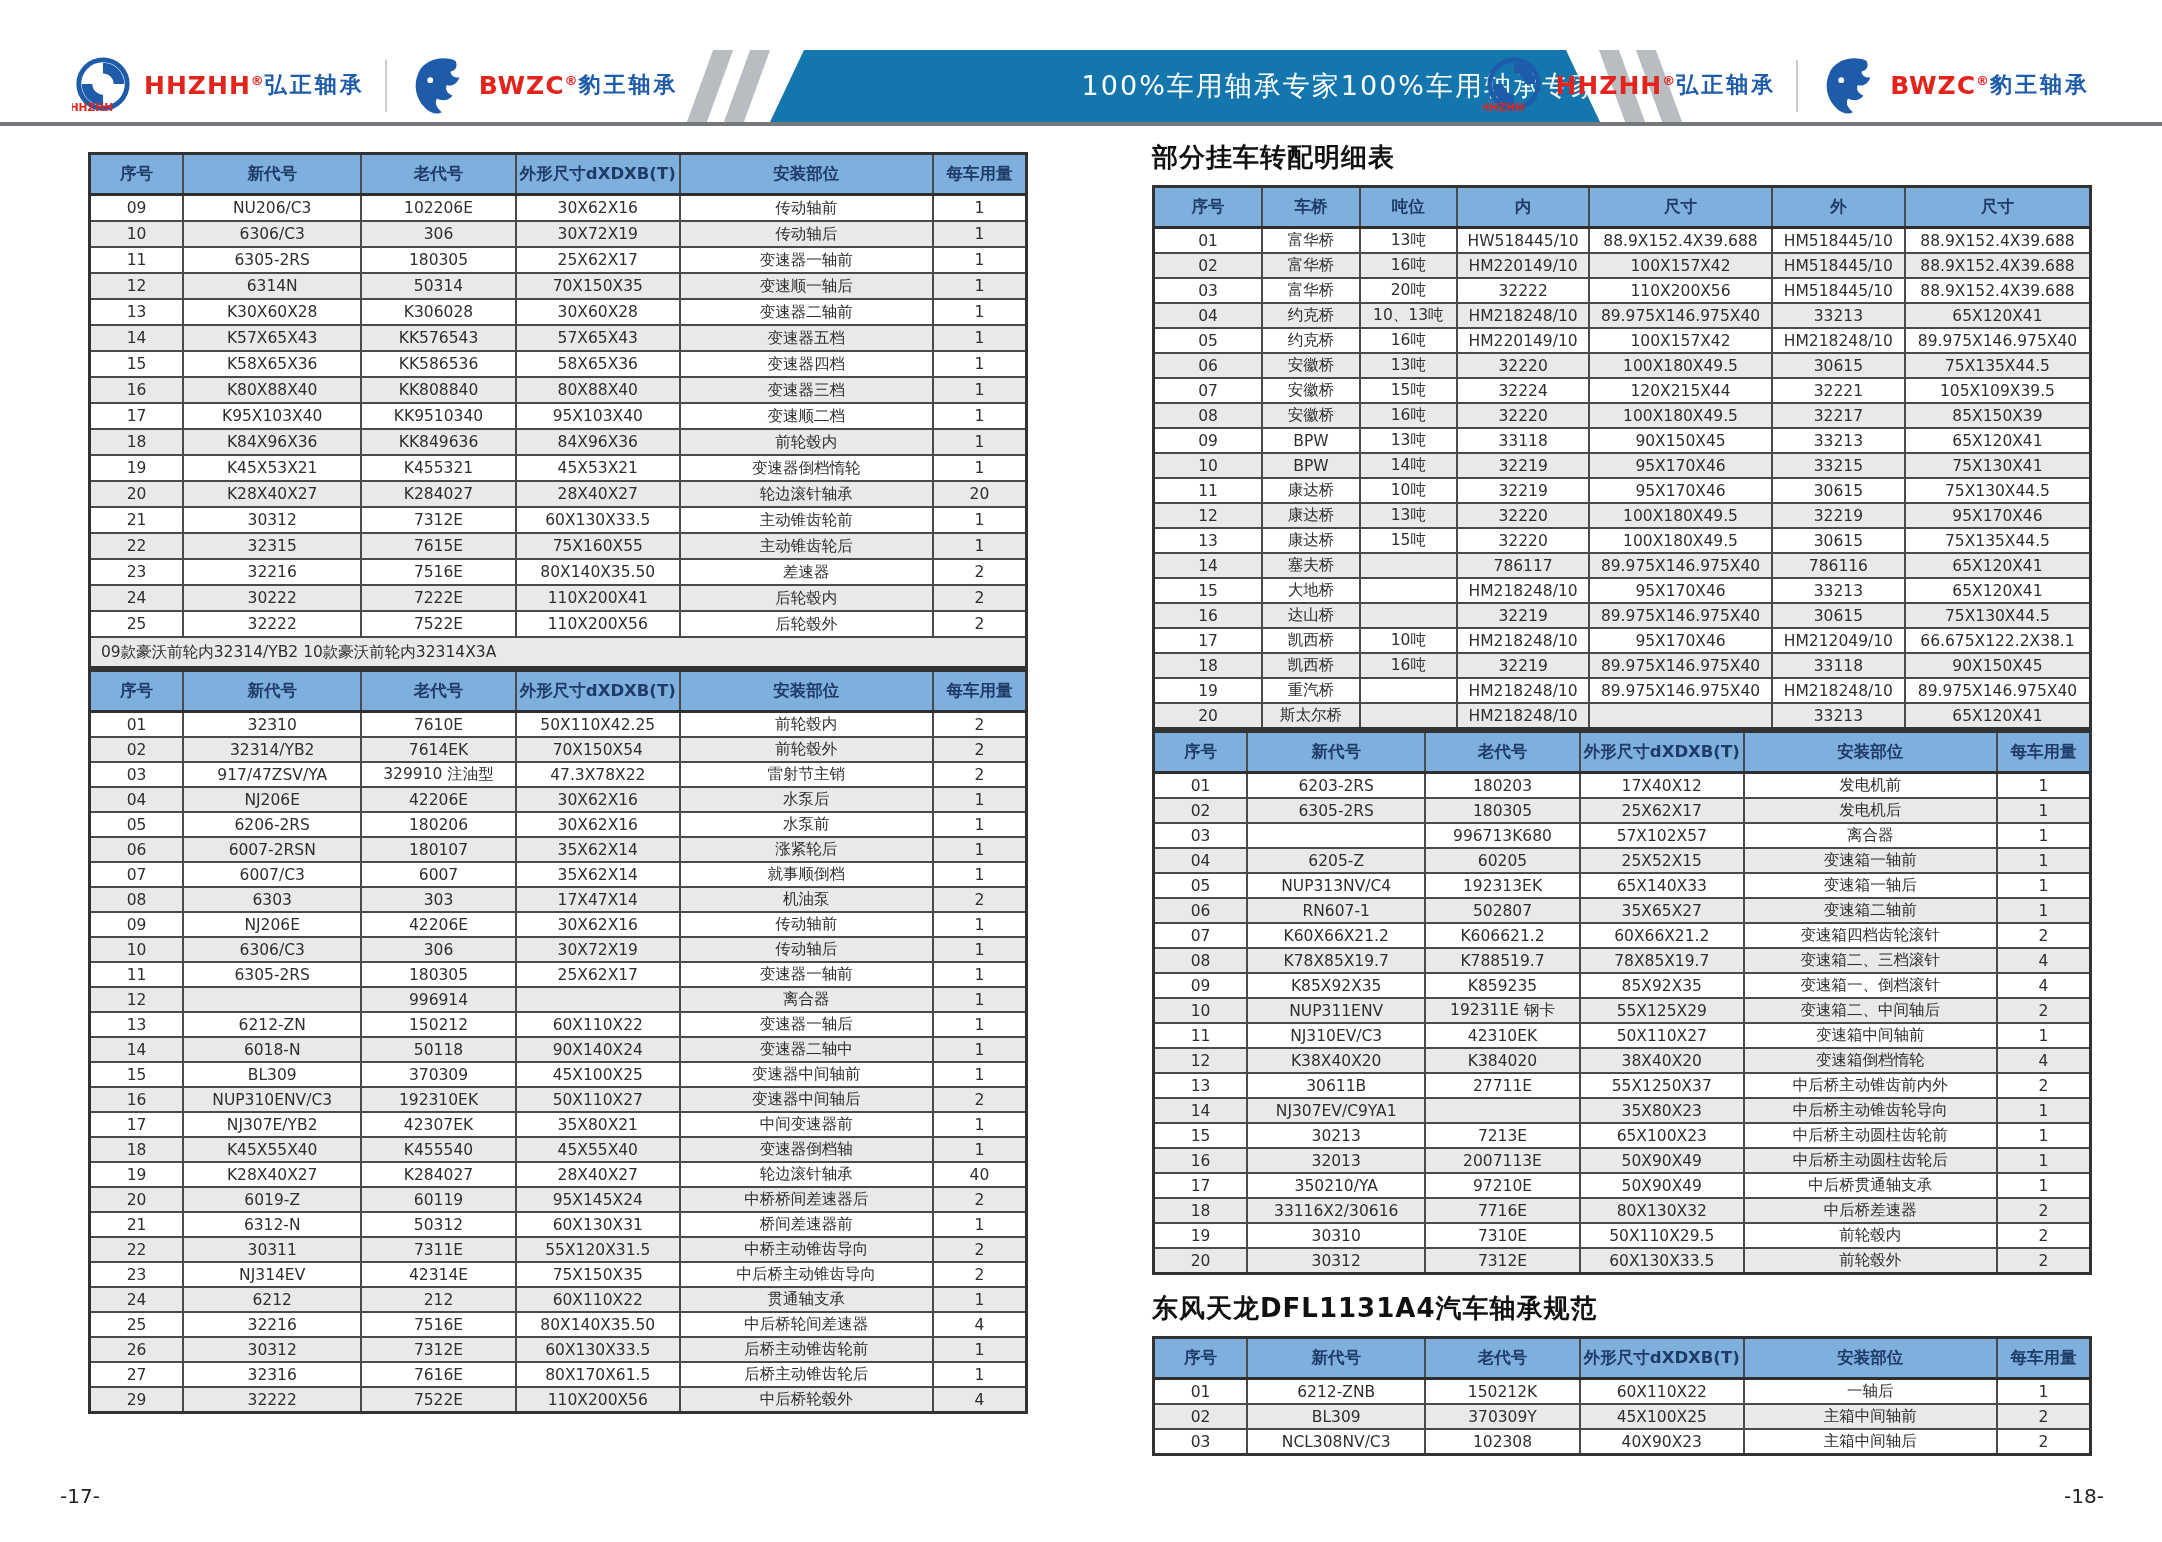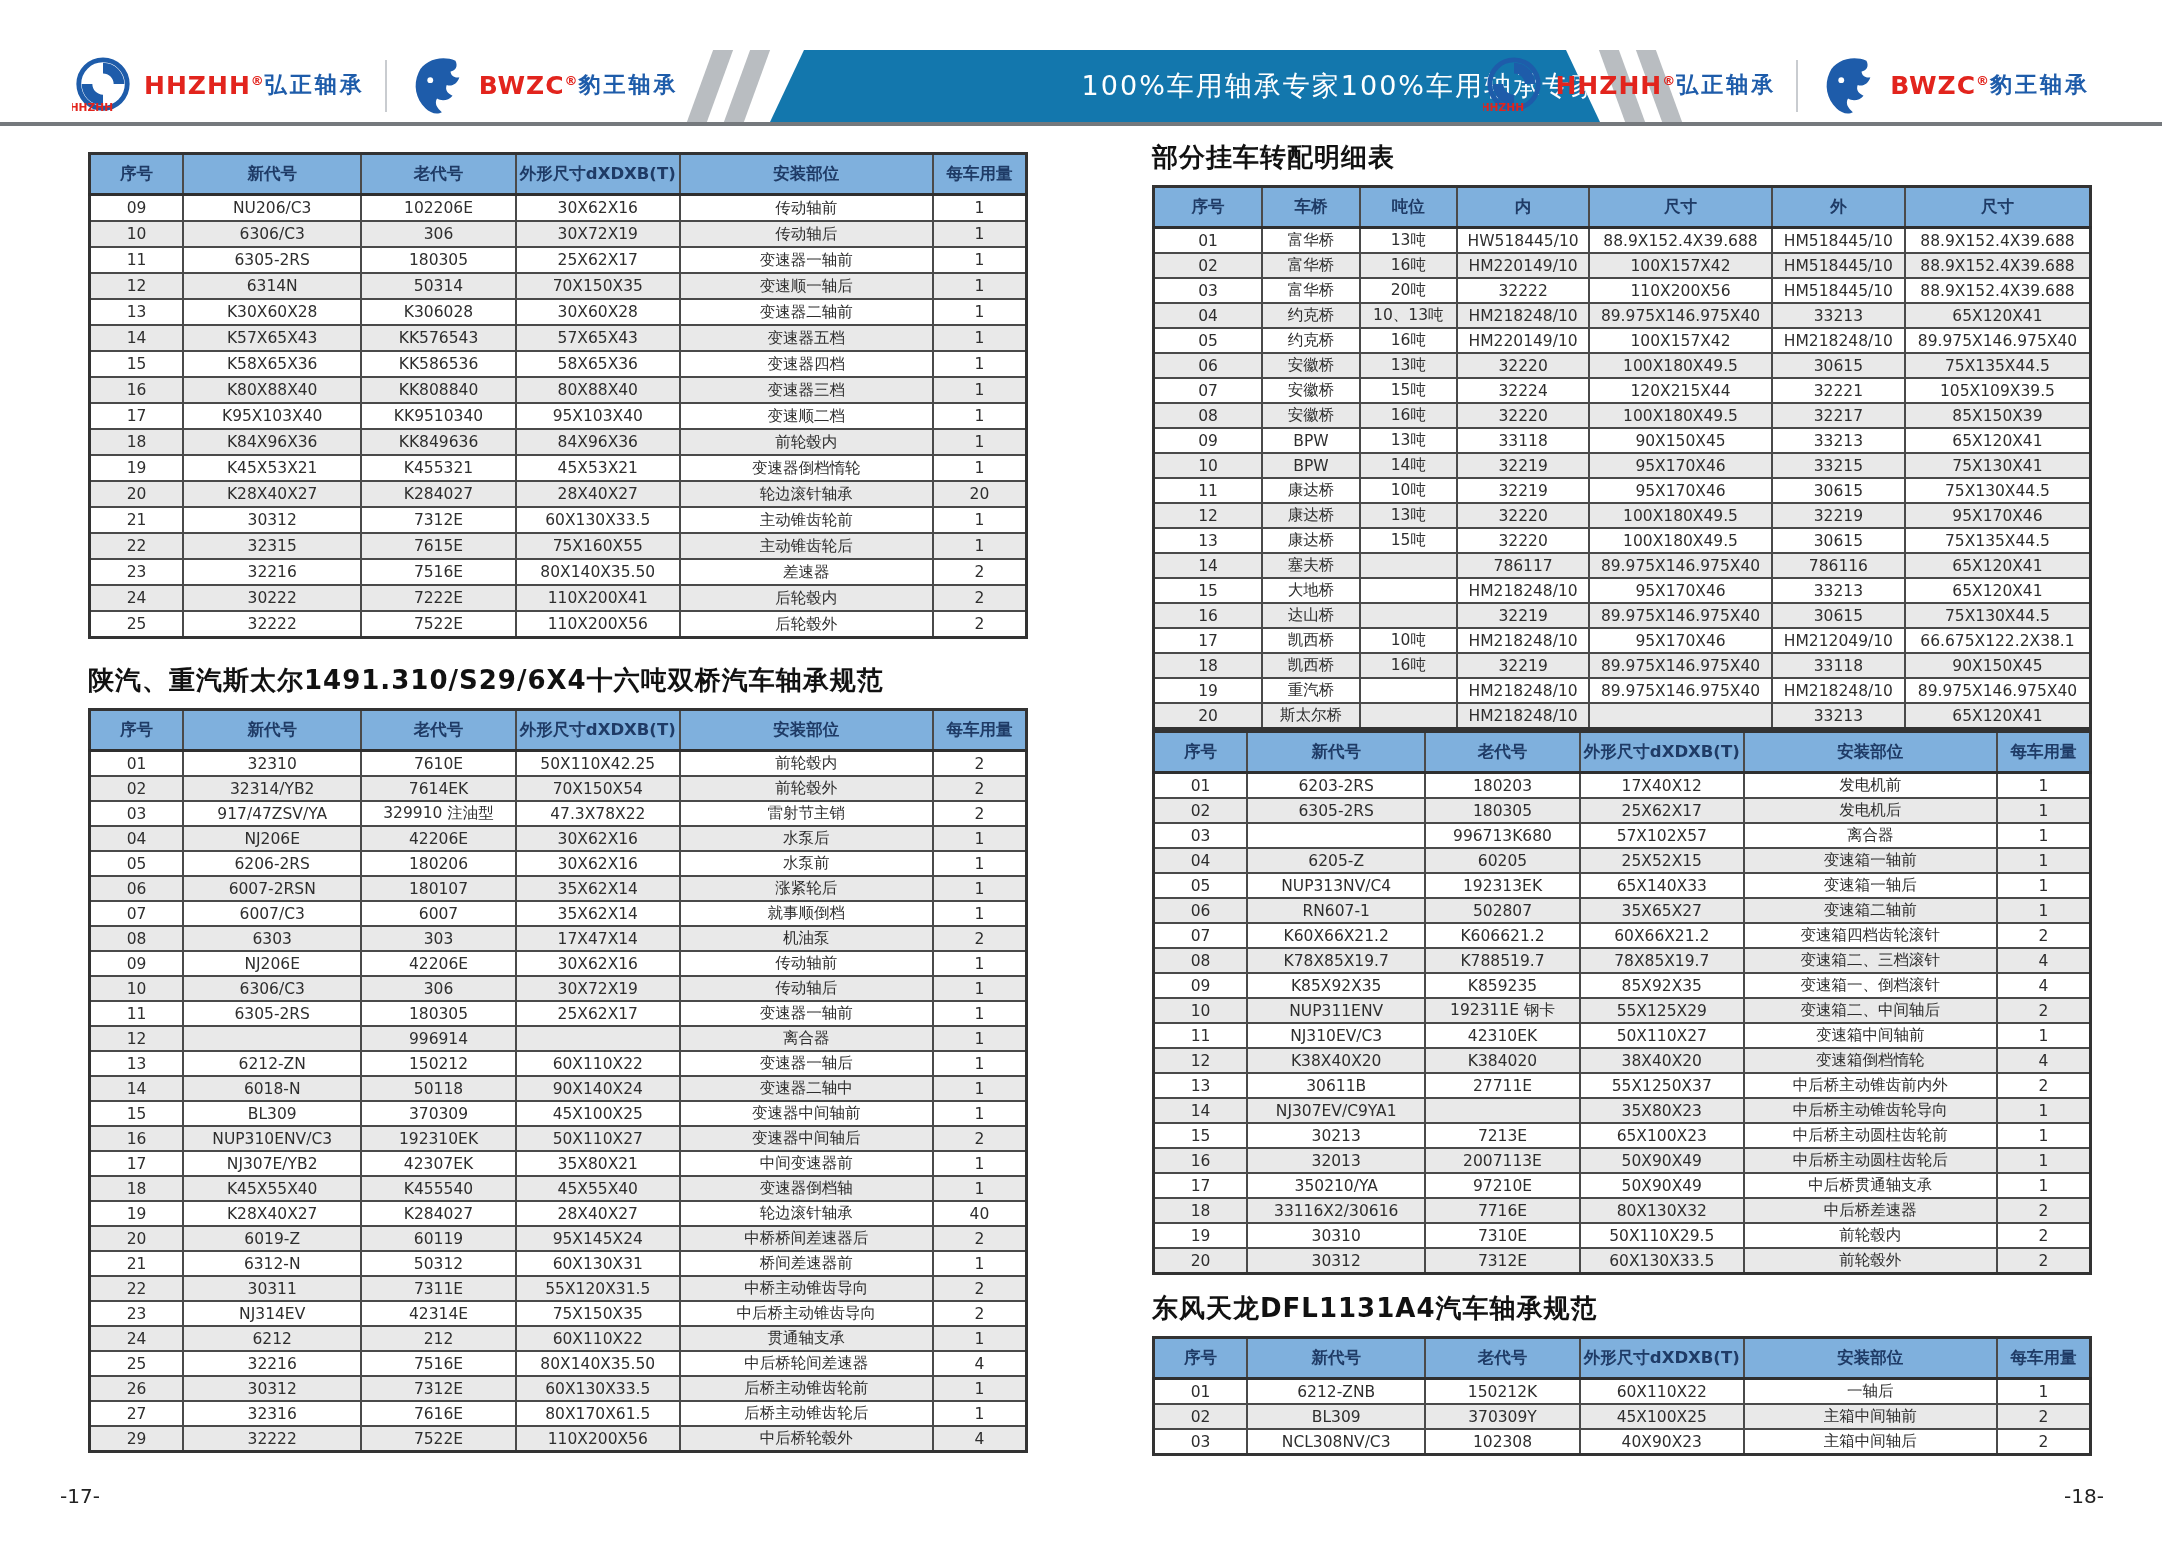--- a/index.html
+++ b/index.html
@@ -260,24 +260,26 @@
             <td>2</td>
           </tr>
           <tr>
             <td>25</td>
             <td>32222</td>
             <td>7522E</td>
             <td>110X200X56</td>
             <td>后轮毂外</td>
             <td>2</td>
           </tr>
+          <tr>
+            <td colspan="6" class="footnote">09款豪沃前轮内32314/YB2  10款豪沃前轮内32314X3A</td>
+          </tr>
         </tbody>
       </table>
 
-    <div class="section-title" style="margin-top:24px">陕汽、重汽斯太尔1491.310/S29/6X4十六吨双桥汽车轴承规范</div>
 
     <table class="data">
         <colgroup>
           <col style="width: 10%;">
           <col style="width: 19%;">
           <col style="width: 16.5%;">
           <col style="width: 17.5%;">
           <col style="width: 27%;">
           <col style="width: 10%;">
         </colgroup>

